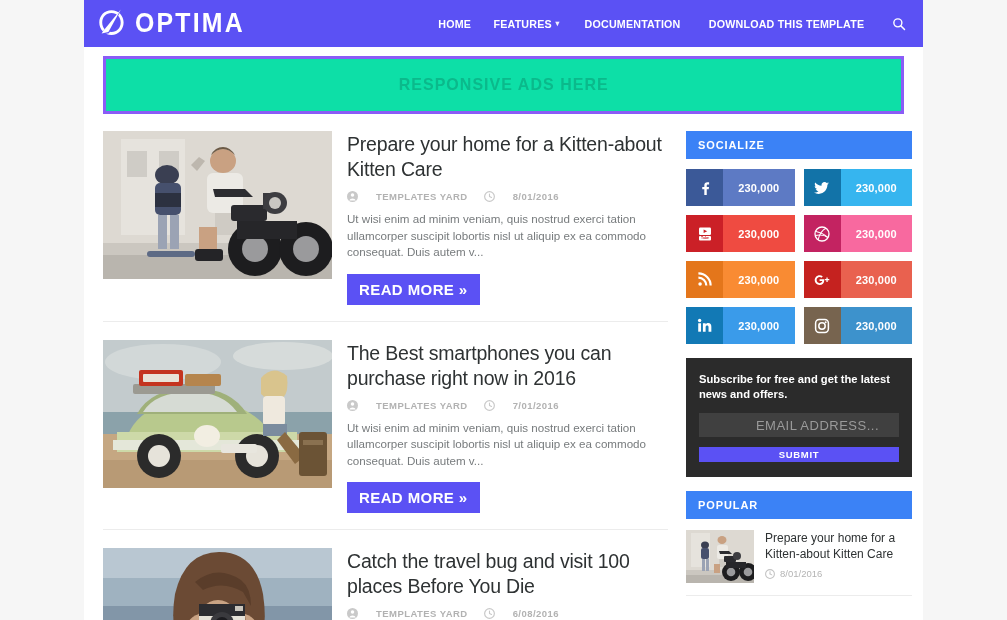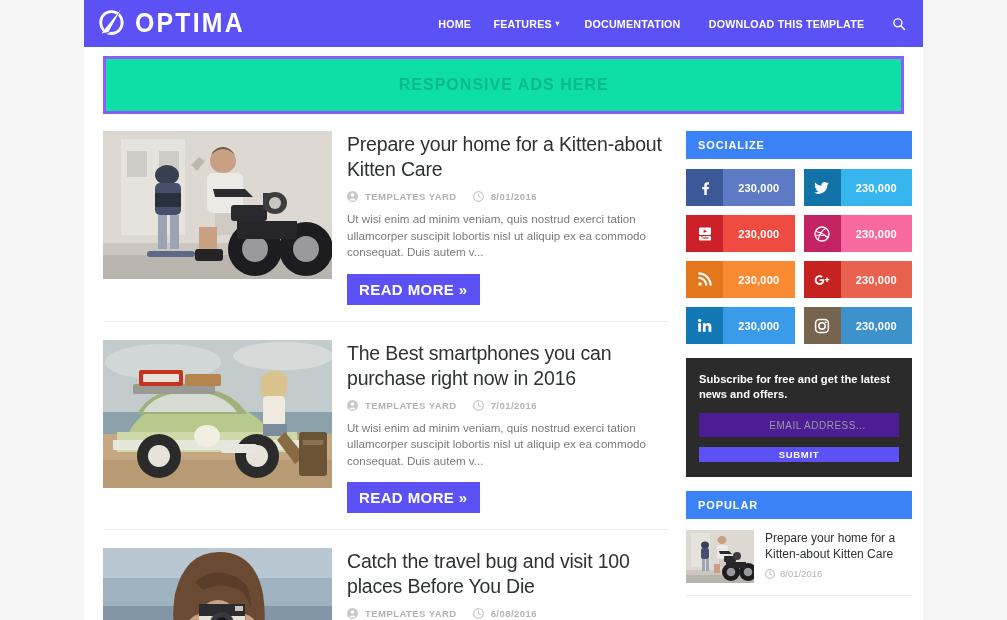--- a/index.html
+++ b/index.html
@@ -116,21 +116,21 @@
   }
   .post-meta {
     margin-top: 9px;
     display: flex; align-items: center; gap: 16px;
     color: #b2b2b2;
     font-size: 9.5px;
     letter-spacing: .45px;
     text-transform: uppercase;
     font-weight: 600;
   }
-  .meta-item { display: flex; align-items: center; gap: 7px; }
+  .meta-item { display: flex; align-items: center; gap: 18px; }
   .post-excerpt {
     margin-top: 9px;
     color: #777b7d;
     font-size: 11.6px;
     line-height: 16.5px;
   }
   .read-more {
     display: inline-block;
     margin-top: 13px;
     background: #5b51f4;
@@ -183,24 +183,24 @@
   .subscribe-text {
     color: #fff;
     font-size: 11.2px;
     line-height: 15px;
     font-weight: bold;
   }
   .subscribe-input {
     margin-top: 11px;
     width: 100%;
     height: 24px;
-    background: #4c1d95;
+    background: #404040;
     border: none;
     text-align: center;
-    font-size: 10px;
+    font-size: 13px;
     color: #9a9a9a;
     letter-spacing: .5px;
     font-family: "Liberation Sans", sans-serif;
     padding-left: 37px;
   }
   .subscribe-input::placeholder { color: #9a9a9a; text-transform: uppercase; }
   .subscribe-btn {
     margin-top: 10px;
     width: 100%;
     height: 15px;

